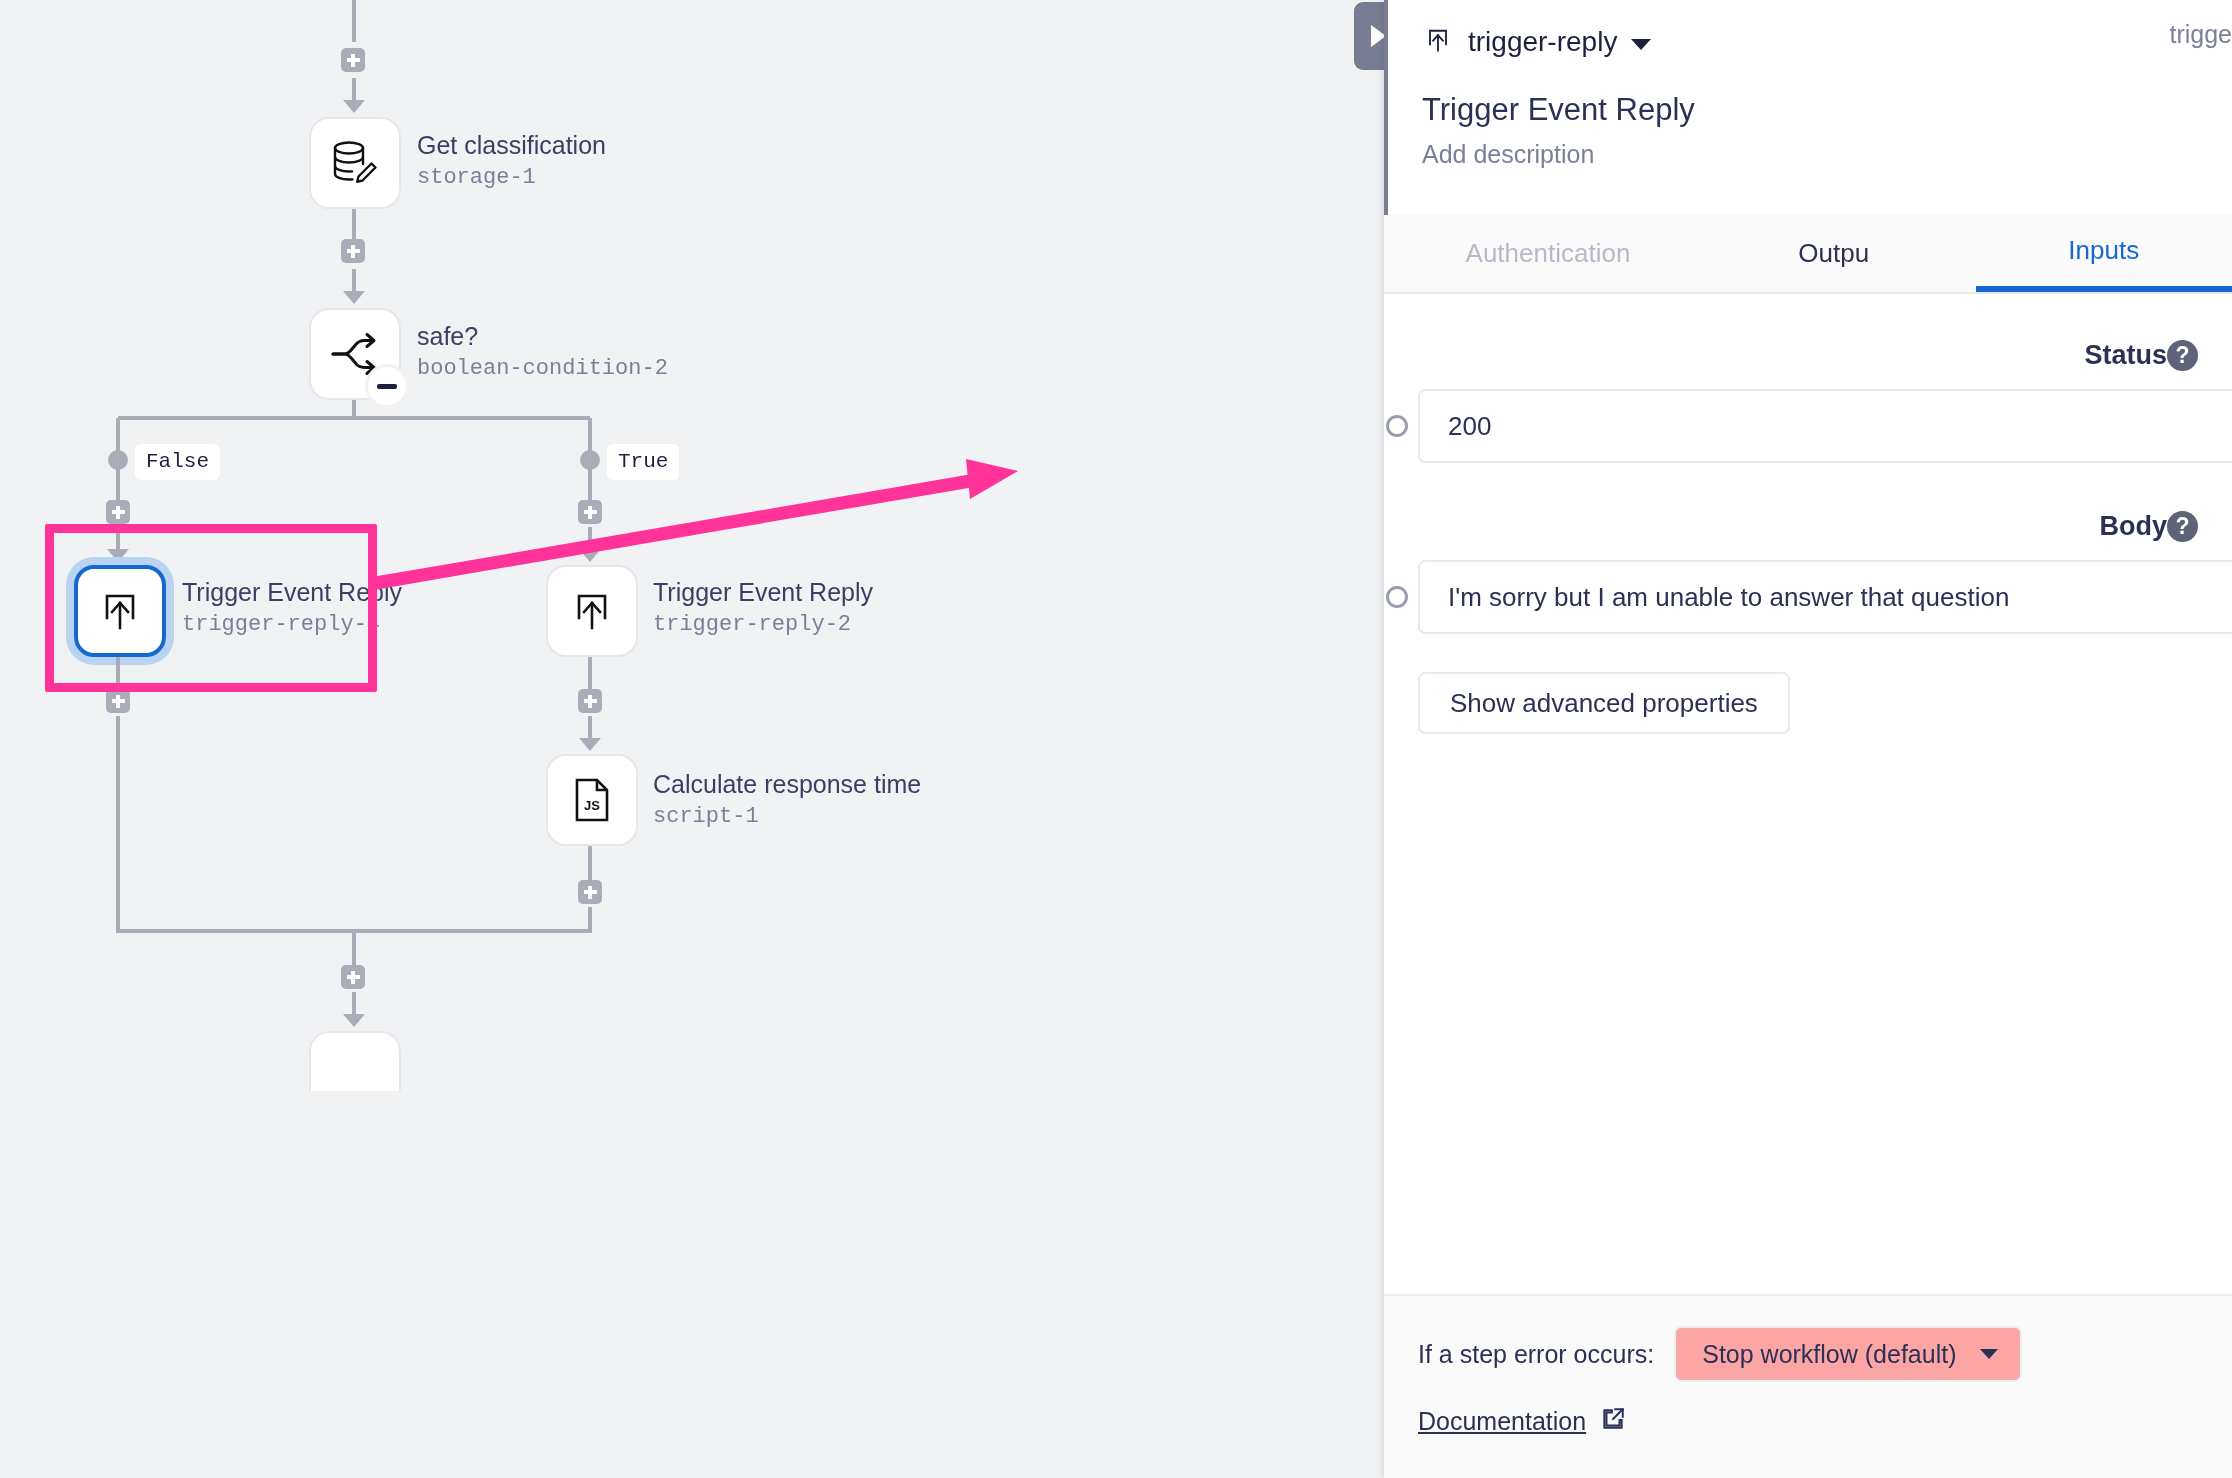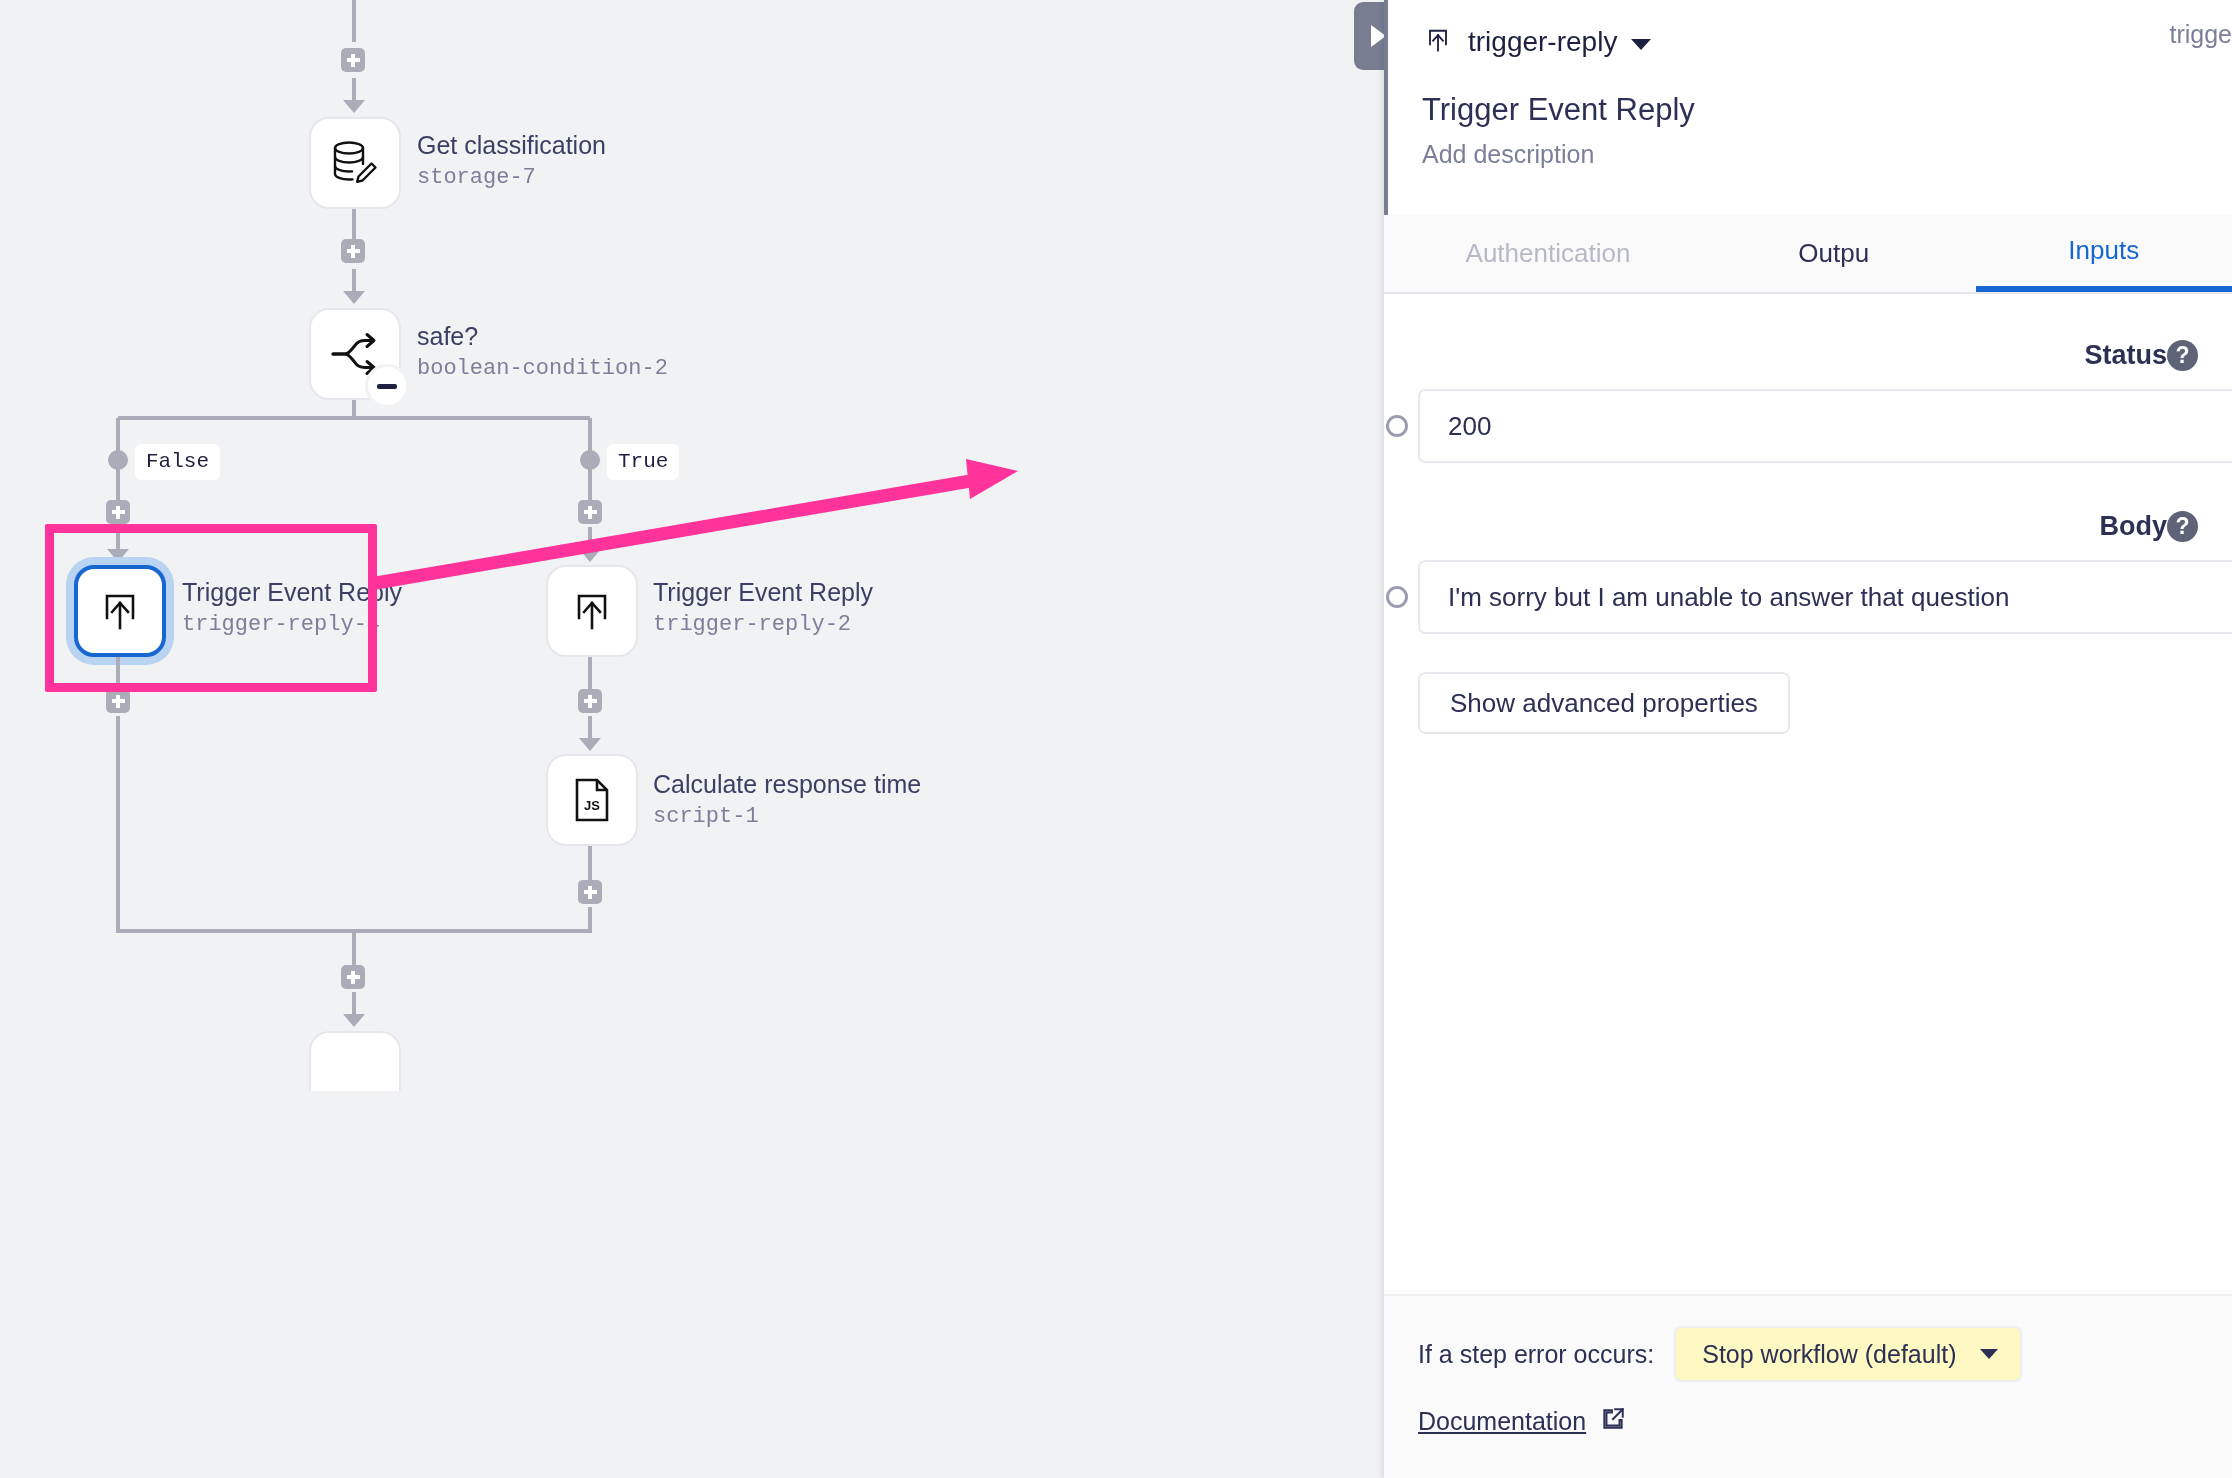--- a/index.html
+++ b/index.html
@@ -239,21 +239,21 @@
     background: #fafafb;
     border-top: 2px solid #eceef1;
   }
   #err-row {
     display: flex; align-items: center; gap: 20px;
     padding: 30px 0 0 34px;
   }
   #err-label { font-size: 25px; color: #2c3055; }
   #err-select {
     height: 56px; min-width: 298px;
-    background: #fef9c3;
+    background: #fca5a5;
     border: 2px solid #eceef1;
     border-radius: 7px;
     display: flex; align-items: center; justify-content: space-between;
     padding: 0 22px 0 26px;
     font-size: 25px; color: #2c3055;
     box-sizing: border-box;
   }
   #err-select .chev {
     width: 0; height: 0;
     border-left: 9px solid transparent;
@@ -285,21 +285,21 @@
           <path d="M8 13v26c0 3 6.3 5.5 14 5.5 1.2 0 2.4-.06 3.5-.17"></path>
           <path d="M36 13v16"></path>
           <path d="M8 22c0 3 6.3 5.5 14 5.5s14-2.5 14-5.5"></path>
           <path d="M8 31c0 3 6.3 5.5 14 5.5 1.1 0 2.1-.05 3.1-.14"></path>
           <path d="M44.5 28.5l4 4-13 13-5.3 1.3 1.3-5.3z"></path>
         </svg>
       </span>
     </div>
     <div class="node-text" style="left:417px; top:131px;">
       <div class="node-title">Get classification</div>
-      <div class="node-sub">storage-7</div>
+      <div class="node-sub">storage-1</div>
     </div>
 
     <div class="edge v-line" style="left:352px; top:209px; height:30px;"></div>
     <div class="plus-badge" style="left:341px; top:239px;"></div>
     <div class="edge v-line" style="left:352px; top:269px; height:26px;"></div>
     <div class="arrow-head" style="left:343px; top:291px;"></div>
 
     <div class="node" style="left:309px; top:308px;">
       <span>
         <svg width="56" height="56" viewBox="0 0 56 56" fill="none" stroke="#111" stroke-width="3" stroke-linecap="round" stroke-linejoin="round">

